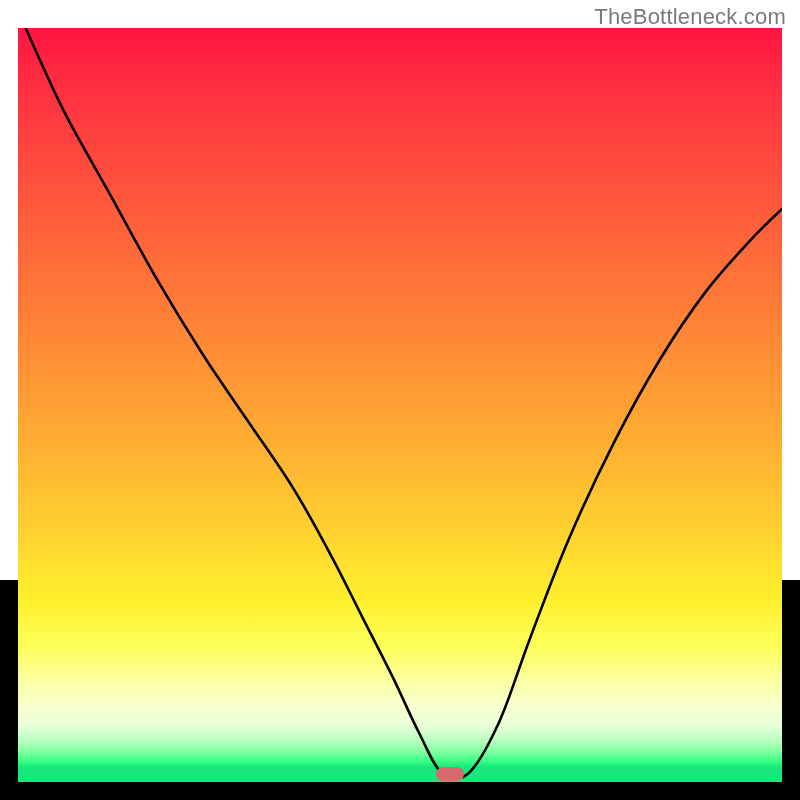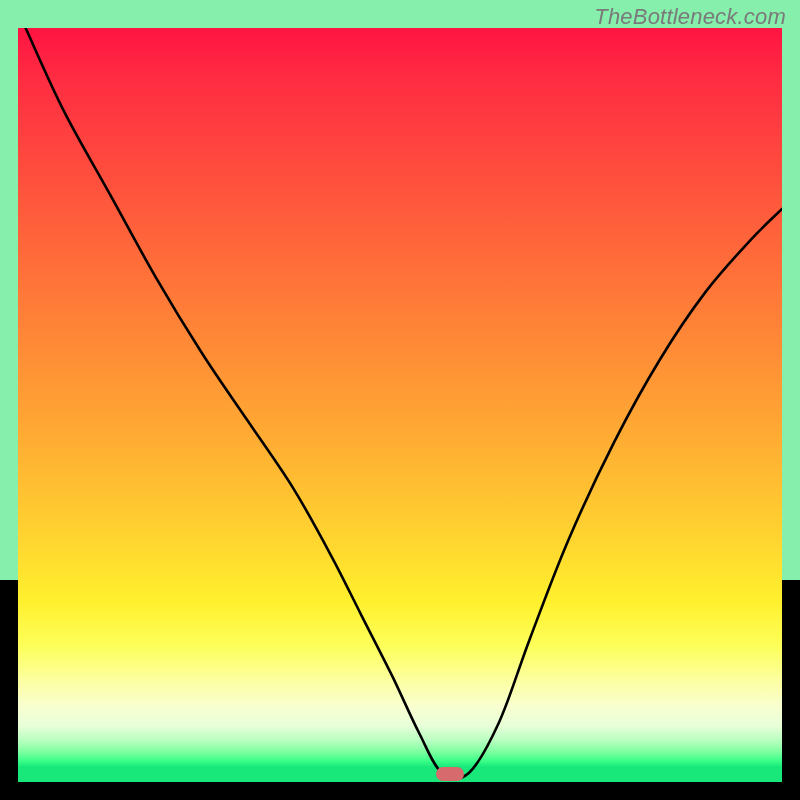--- a/index.html
+++ b/index.html
@@ -8,22 +8,21 @@
     width: 800px;
     height: 800px;
     background: #000;
     overflow: hidden;
     font-family: Arial, Helvetica, sans-serif;
   }
   .frame {
     position: relative;
     width: 800px;
     height: 580px;
-    background: #86efac;
-    font-style: italic;
+    background: #ffffff;
   }
   .watermark {
     position: absolute;
     top: 4px;
     right: 14px;
     color: #7a7a7a;
     font-size: 22px;
     font-weight: 500;
     letter-spacing: 0.2px;
     z-index: 50;

